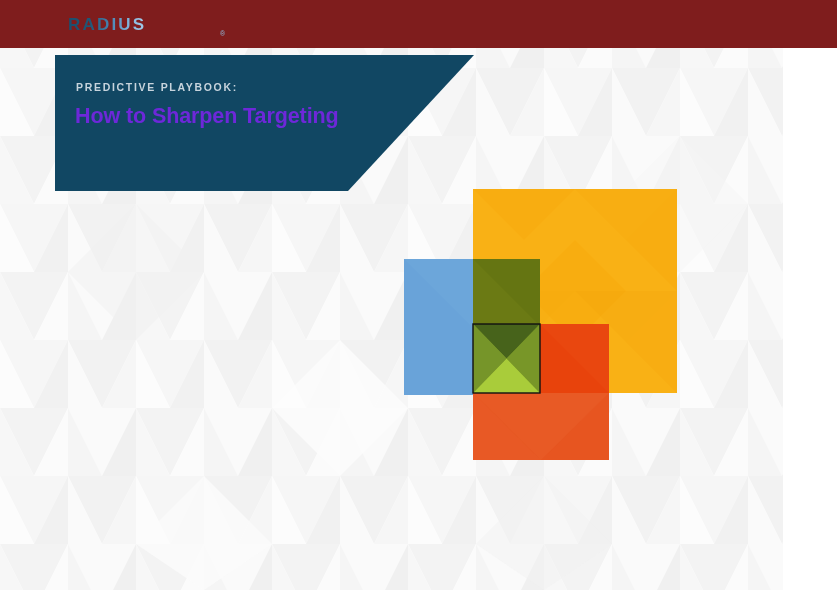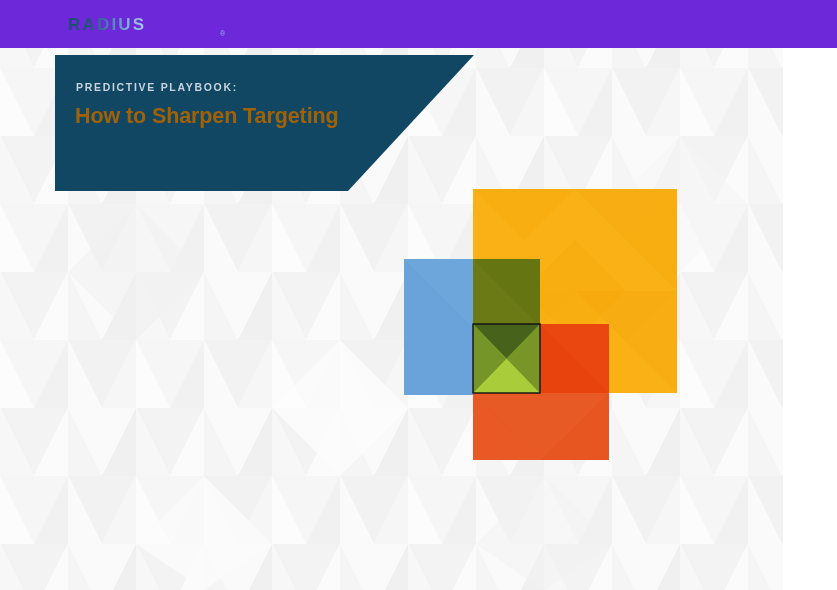--- a/index.html
+++ b/index.html
@@ -38,21 +38,21 @@
     display: block;
   }
 
   
   .header-band {
     position: absolute;
     left: 0;
     top: 0;
     width: 837px;
     height: 48px;
-    background: #6d28d9;
+    background: #7f1d1d;
   }
   .logo {
     position: absolute;
     left: 68px;
     top: 16px;
     font-size: 17px;
     font-weight: bold;
     letter-spacing: 2.2px;
     line-height: 1;
     white-space: nowrap;
@@ -125,21 +125,21 @@
     white-space: nowrap;
   }
   .title {
     position: absolute;
     left: 20px;
     top: 47px;
     width: 370px;
     font-size: 21.5px;
     font-weight: bold;
     letter-spacing: -0.1px;
-    color: #a16207;
+    color: #6d28d9;
     line-height: 1.32;
   }
   .title .line { display: block; white-space: nowrap; }
 </style>
 </head>
 <body>
 
 <div id="page">
 
   <div class="pattern-area">

